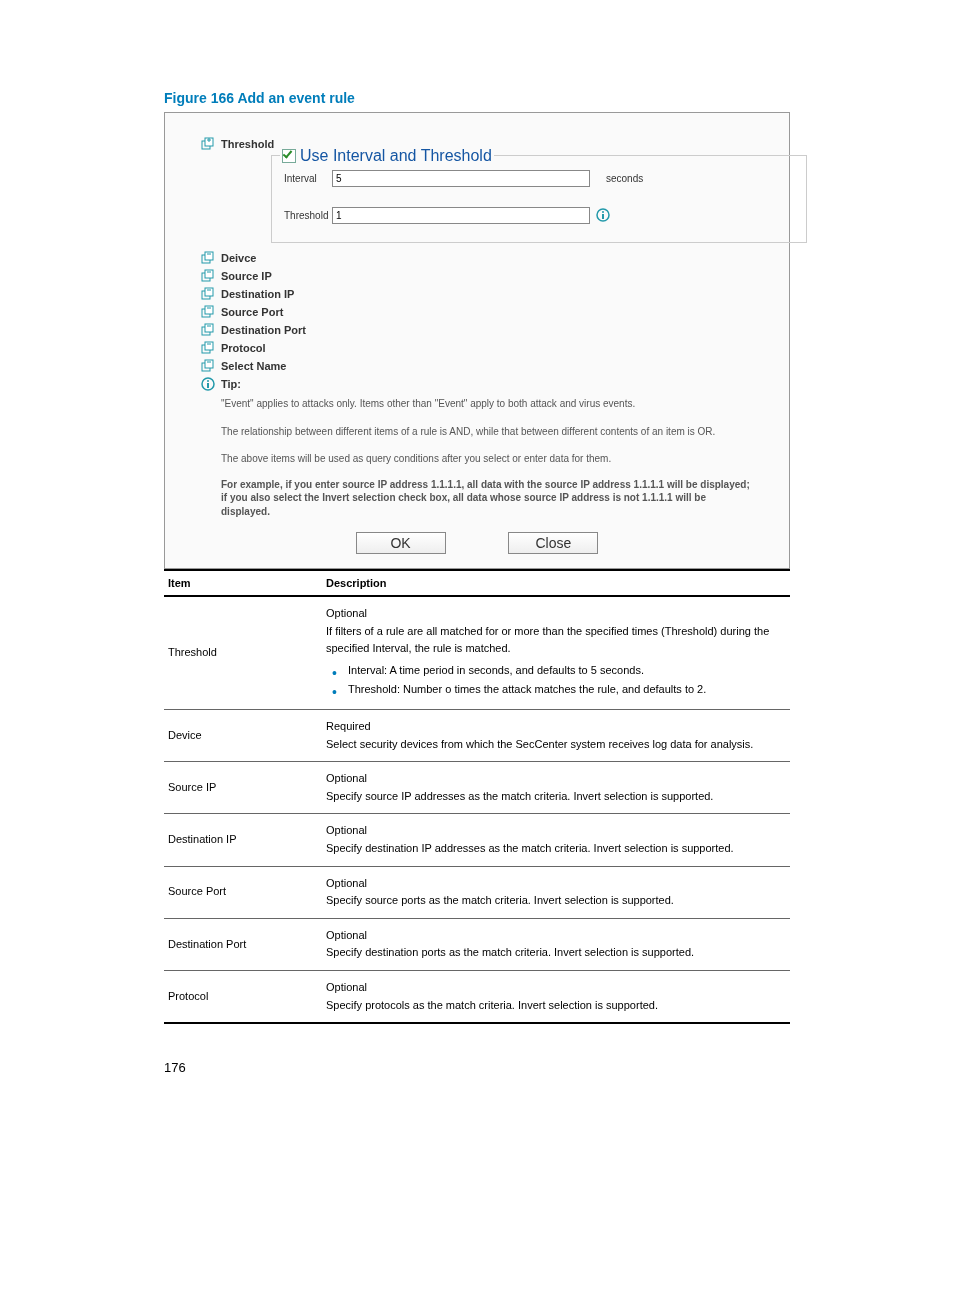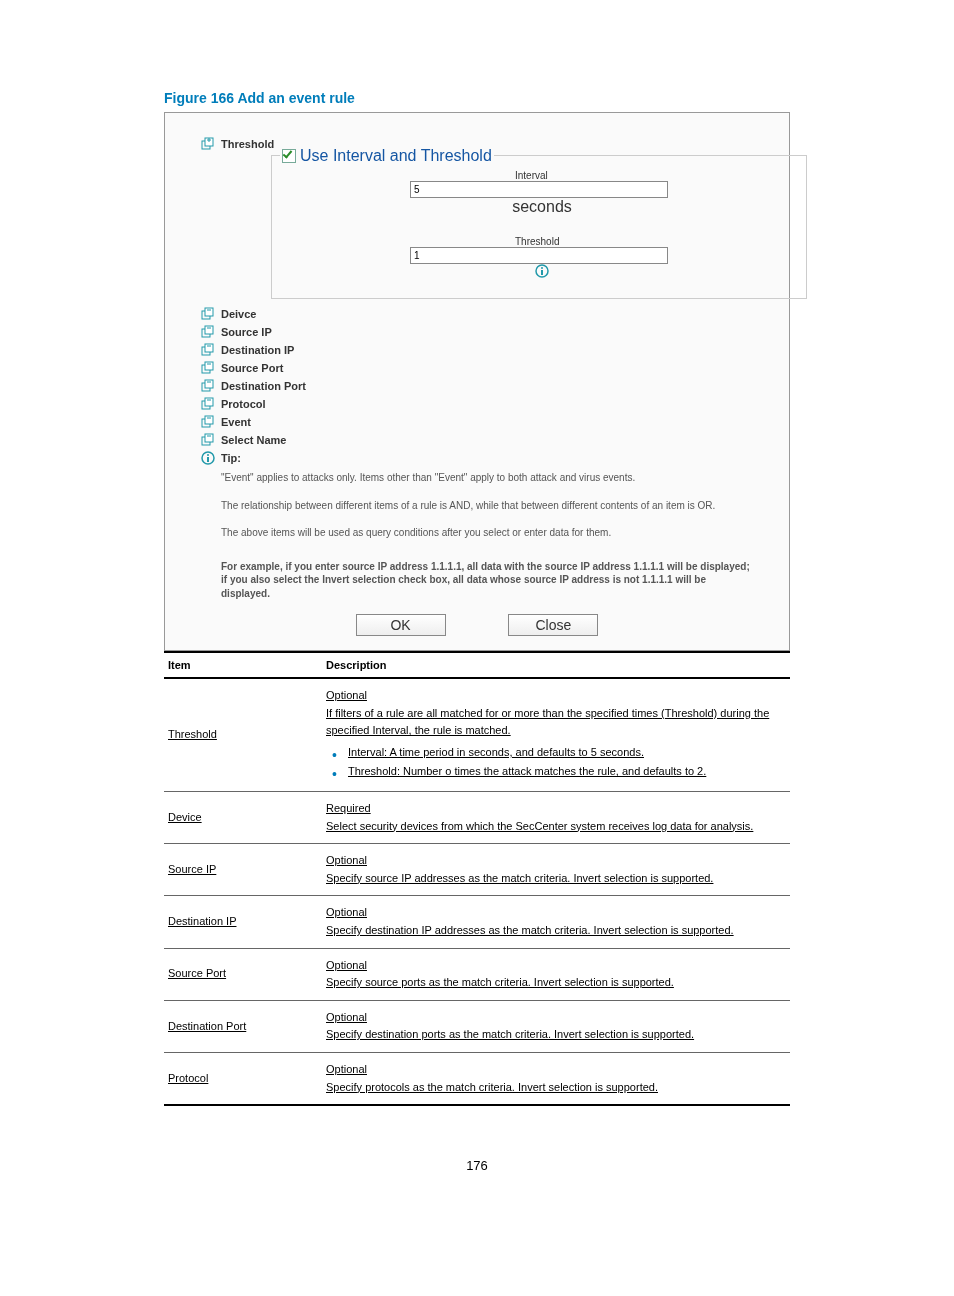--- a/index.html
+++ b/index.html
@@ -78,31 +78,31 @@
     position: absolute;
     left: 2px;
     top: -1px;
     width: 3px;
     height: 7px;
     border: solid #2a8c2a;
     border-width: 0 2px 2px 0;
     transform: rotate(40deg);
   }
   .legend-text { color: #1556a3; font-size: 16px; }
-  .fld-row { margin: 6px 0; display: flex; align-items: center; flex-direction: column; }
+  .fld-row { margin: 6px 0; display: flex; align-items: center; }
   .fld-label { width: 48px; font-size: 10px; color: #333; }
   .fld-input {
     border: 1px solid #888;
     background: #fff;
     height: 15px;
     width: 250px;
     font-size: 10px;
     padding: 0 3px;
   }
-  .fld-unit { margin-left: 6px; font-size: 16px; color: #333; }
+  .fld-unit { margin-left: 16px; font-size: 10px; color: #333; }
   .tip-icon {
     width: 14px; height: 14px; display: inline-block; margin-right: 6px;
   }
   .tip-block {
     margin-left: 20px;
     font-size: 10px;
     color: #555;
   }
   .tip-block p { margin: 6px 0 14px 0; line-height: 1.35; }
   .btn-row {
@@ -136,38 +136,36 @@
     font-weight: bold;
     border-top: 2.5px solid #000;
     border-bottom: 2.5px solid #000;
     padding: 6px 4px;
   }
   table.cfg td {
     border-bottom: 1px solid #666;
     padding: 8px 4px;
     vertical-align: middle;
     line-height: 1.6;
-    text-decoration: underline;
   }
   table.cfg tr:last-child td {
     border-bottom: 2.5px solid #000;
   }
   table.cfg td.item-col { width: 150px; }
   .bullet-list { list-style: none; padding: 0; margin: 4px 0 0 0; }
   .bullet-list li { position: relative; padding-left: 22px; margin: 2px 0; }
   .bullet-list li::before {
     content: "•";
     color: #007dba;
     position: absolute;
     left: 6px;
     font-size: 14px;
   }
   .page-num {
-    text-align: center;
-    margin-top: 52px;
+    margin-top: 36px;
     font-size: 13px;
   }
   .info-icon { margin-left: 6px; }
 </style>
 </head>
 <body>
 
 <div class="page">
 
   <div class="figure-title">Figure 166 Add an event rule</div>
@@ -271,47 +269,37 @@
         <span class="sect-label">Protocol</span>
       </div>
       <div class="sect-row">
         <span class="sect-icon">
             <svg width="14" height="14" viewBox="0 0 14 14">
               <rect x="1" y="4" width="8" height="8" fill="none" stroke="#29a" stroke-width="1"></rect>
               <rect x="4" y="1" width="8" height="8" fill="#fff" stroke="#29a" stroke-width="1"></rect>
               <path d="M6 3 L10 3" stroke="#29a" stroke-width="1"></path>
             </svg>
           </span>
-        <span class="sect-label">Event</span>
-      </div>
-      <div class="sect-row">
-        <span class="sect-icon">
-            <svg width="14" height="14" viewBox="0 0 14 14">
-              <rect x="1" y="4" width="8" height="8" fill="none" stroke="#29a" stroke-width="1"></rect>
-              <rect x="4" y="1" width="8" height="8" fill="#fff" stroke="#29a" stroke-width="1"></rect>
-              <path d="M6 3 L10 3" stroke="#29a" stroke-width="1"></path>
-            </svg>
-          </span>
         <span class="sect-label">Select Name</span>
       </div>
 
       <div class="sect-row">
         <span class="tip-icon">
           <svg width="14" height="14" viewBox="0 0 14 14">
               <circle cx="7" cy="7" r="6" fill="none" stroke="#29a" stroke-width="1.5"></circle>
               <circle cx="7" cy="4" r="1" fill="#29a"></circle>
               <rect x="6" y="6" width="2" height="5" fill="#29a"></rect>
             </svg>
         </span>
         <span class="sect-label">Tip:</span>
       </div>
       <div class="tip-block">
         <p>"Event" applies to attacks only. Items other than "Event" apply to both attack and virus events.</p>
         <p>The relationship between different items of a rule is AND, while that between different contents of an item is OR.</p>
-        <p style="margin-bottom:20px;">The above items will be used as query conditions after you select or enter data for them.</p>
+        <p style="margin-bottom:12px;">The above items will be used as query conditions after you select or enter data for them.</p>
         <p style="margin-top:2px;font-weight:bold;">For example, if you enter source IP address 1.1.1.1, all data with the source IP address 1.1.1.1 will be displayed; if you also select the Invert selection check box, all data whose source IP address is not 1.1.1.1 will be displayed.</p>
       </div>
 
       <div class="btn-row">
         <span class="btn">OK</span>
         <span class="btn">Close</span>
       </div>
     </div>
   </div>
 

